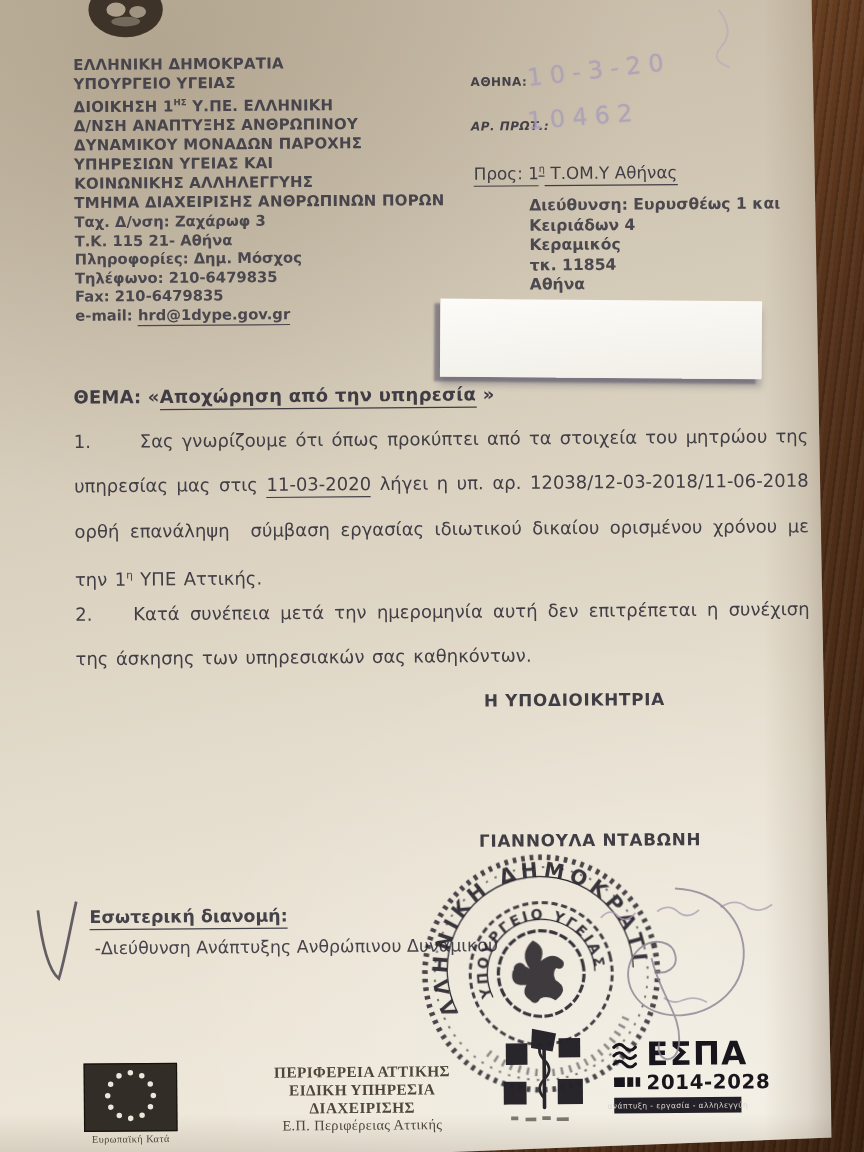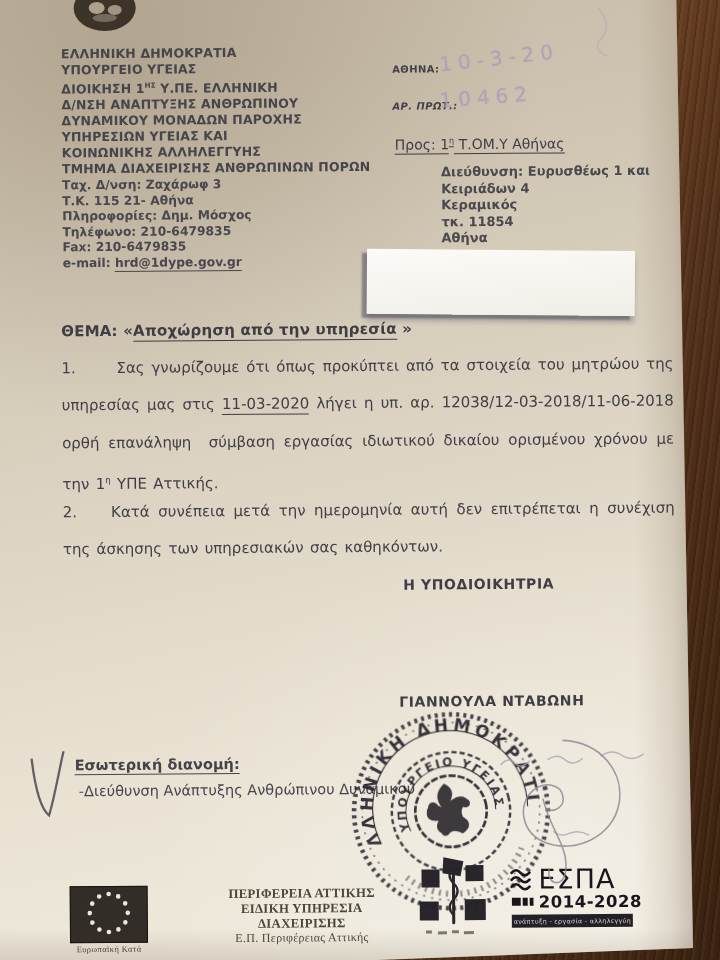--- a/index.html
+++ b/index.html
@@ -43,24 +43,24 @@
   .internal-item{left:76px;top:781px;font-size:14.5px;color:#47444c;}
   .stamp-svg{left:346px;top:710px;filter:blur(.3px);}
   .overlay-svg{left:0;top:0;pointer-events:none;}
   .eu-caption{left:62px;top:942px;width:86px;text-align:center;font-family:"Liberation Serif","DejaVu Serif",serif;
     font-size:8.5px;color:#4a4438;letter-spacing:.4px;}
   .region-block{left:198px;top:886px;width:200px;text-align:center;font-family:"Liberation Serif","DejaVu Serif",serif;color:#4e4739;}
   .region-line{font-size:12.8px;line-height:14.8px;font-weight:700;letter-spacing:.3px;}
   .region-block .region-line:last-child{font-size:12px;font-weight:400;}
   .espa{left:506px;top:868px;color:#18151c;}
   .espa-row1{display:flex;align-items:center;gap:3px;}
-  .espa-name{font-size:27px;font-weight:400;letter-spacing:1px;line-height:26px;}
+  .espa-name{font-size:27px;font-weight:700;letter-spacing:1px;line-height:26px;}
   .espa-row2{display:flex;align-items:center;gap:5px;margin-top:0px;margin-left:2px;}
   .espa-years{font-size:16.5px;font-weight:700;letter-spacing:.5px;}
-  .espa-bar{margin-top:3px;margin-left:2px;width:121px;height:13px;background:#232027;display:flex;align-items:center;justify-content:center;}
+  .espa-bar{margin-top:3px;margin-left:2px;width:106px;height:13px;background:#232027;display:flex;align-items:center;justify-content:center;}
   .espa-tagline{color:#d8d4cc;font-size:6.4px;letter-spacing:.3px;white-space:nowrap;}
 </style>
 </head>
 <body>
 
 <div class="paper">
   <div class="edge-shade-right"></div>
   <div class="edge-shade-bottom"></div>
 
   <div class="content">

